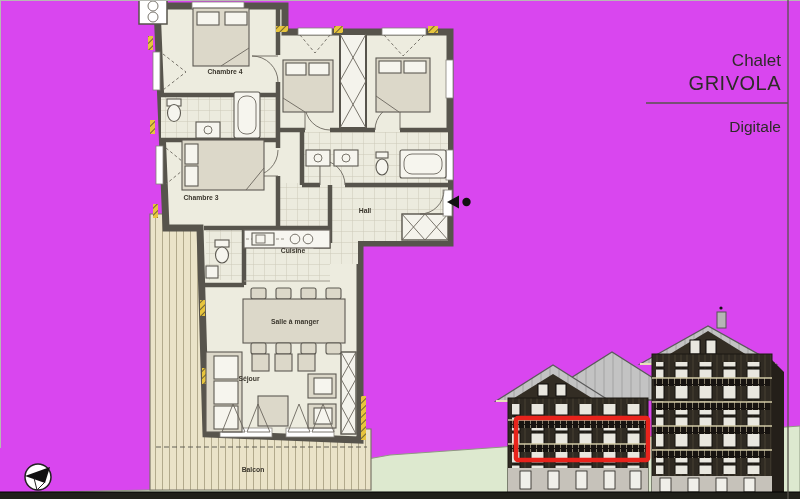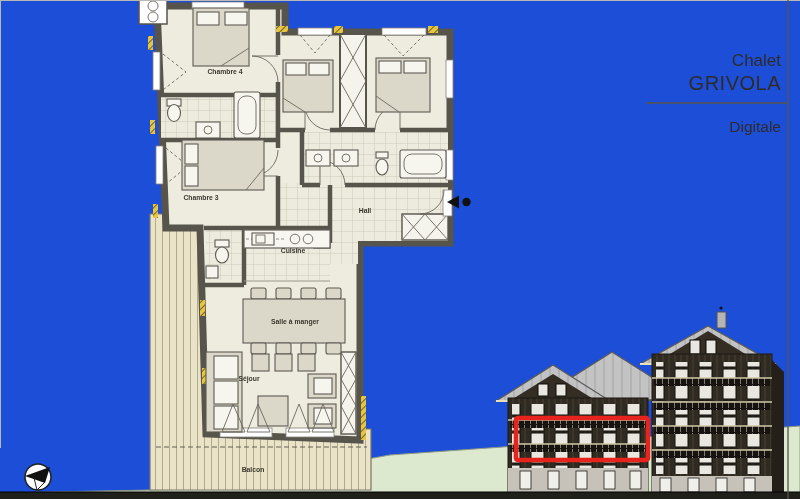--- a/index.html
+++ b/index.html
@@ -1,16 +1,16 @@
 <!DOCTYPE html>
 <html><head>
 <meta charset="utf-8">
 <style>
   html,body{margin:0;padding:0;background:#fff;}
-  .page{position:relative;width:800px;height:499px;background:#1d4ed8;overflow:hidden;
+  .page{position:relative;width:800px;height:499px;background:#d946ef;overflow:hidden;
         font-family:"Liberation Sans",sans-serif;}
   svg{display:block;}
   .t-chalet{font:400 17px "Liberation Sans",sans-serif;fill:#2e2b28;}
   .t-grivola{font:400 20px "Liberation Sans",sans-serif;fill:#2e2b28;letter-spacing:.5px;}
   .t-digitale{font:400 15.5px "Liberation Sans",sans-serif;fill:#2e2b28;}
   .lbl{font:700 6.8px "Liberation Sans",sans-serif;fill:#3b372e;}
   .furn{fill:#dcd8c9;stroke:#5d5a52;stroke-width:1.1;}
   .fix{fill:#f6f5ee;stroke:#5d5a52;stroke-width:1.1;}
   .thin{stroke:#6b675e;stroke-width:.9;fill:none;}
 </style>

